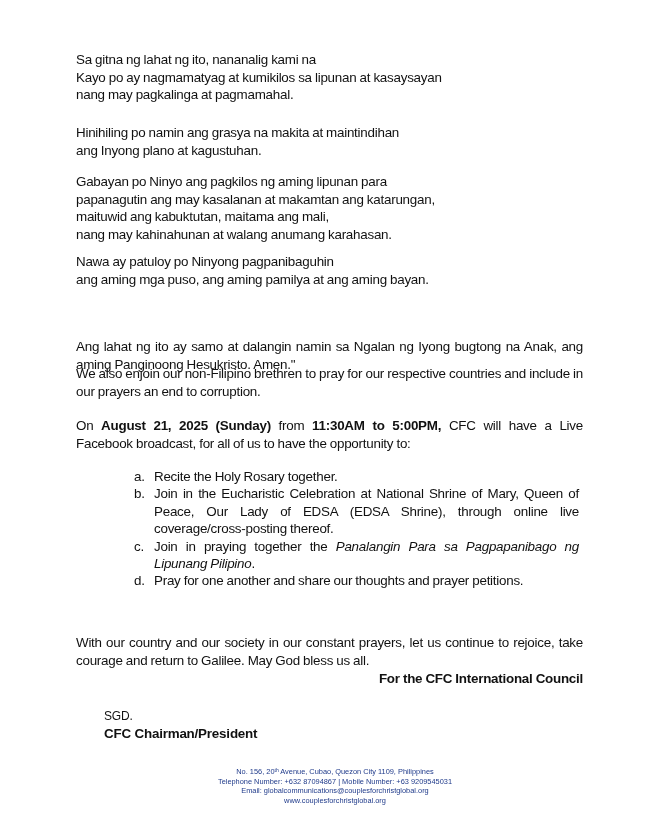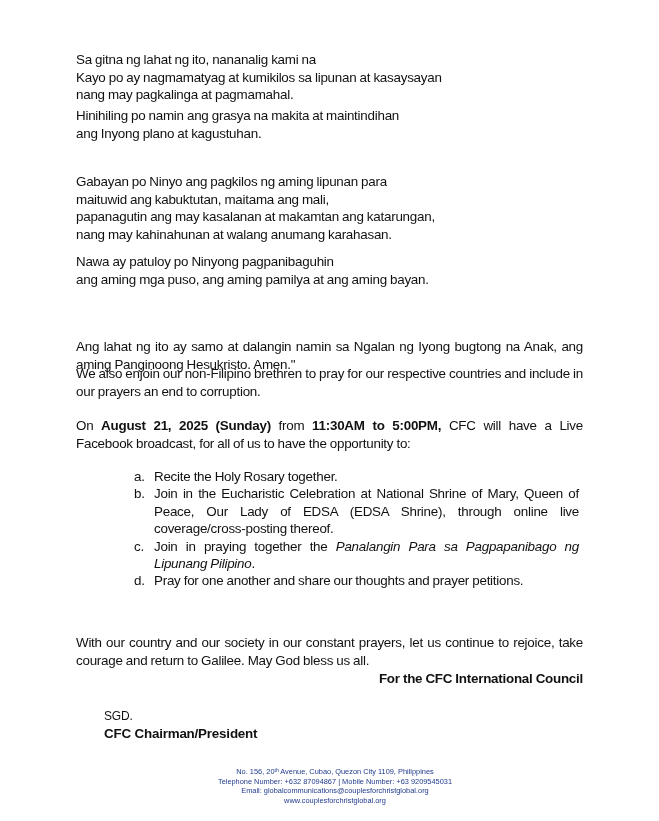--- a/index.html
+++ b/index.html
@@ -90,29 +90,29 @@
 <body>
 
 <div class="page">
 
   <div class="text" style="top:51px;">
     <span class="line">Sa gitna ng lahat ng ito, nananalig kami na</span>
     <span class="line">Kayo po ay nagmamatyag at kumikilos sa lipunan at kasaysayan</span>
     <span class="line">nang may pagkalinga at pagmamahal.</span>
   </div>
 
-  <div class="text" style="top:107px;">
+  <div class="text" style="top:124px;">
     <span class="line">Hinihiling po namin ang grasya na makita at maintindihan</span>
     <span class="line">ang Inyong plano at kagustuhan.</span>
   </div>
 
   <div class="text" style="top:173px;">
     <span class="line">Gabayan po Ninyo ang pagkilos ng aming lipunan para</span>
+    <span class="line">papanagutin ang may kasalanan at makamtan ang katarungan,</span>
     <span class="line">maituwid ang kabuktutan, maitama ang mali,</span>
-    <span class="line">papanagutin ang may kasalanan at makamtan ang katarungan,</span>
     <span class="line">nang may kahinahunan at walang anumang karahasan.</span>
   </div>
 
   <div class="text" style="top:253px;">
     <span class="line">Nawa ay patuloy po Ninyong pagpanibaguhin</span>
     <span class="line">ang aming mga puso, ang aming pamilya at ang aming bayan.</span>
   </div>
 
   <p class="text justify" style="top:312px;margin-top:26px;">Ang lahat ng ito ay samo at dalangin namin sa Ngalan ng Iyong bugtong na Anak, ang aming Panginoong Hesukristo. Amen."</p>
 

